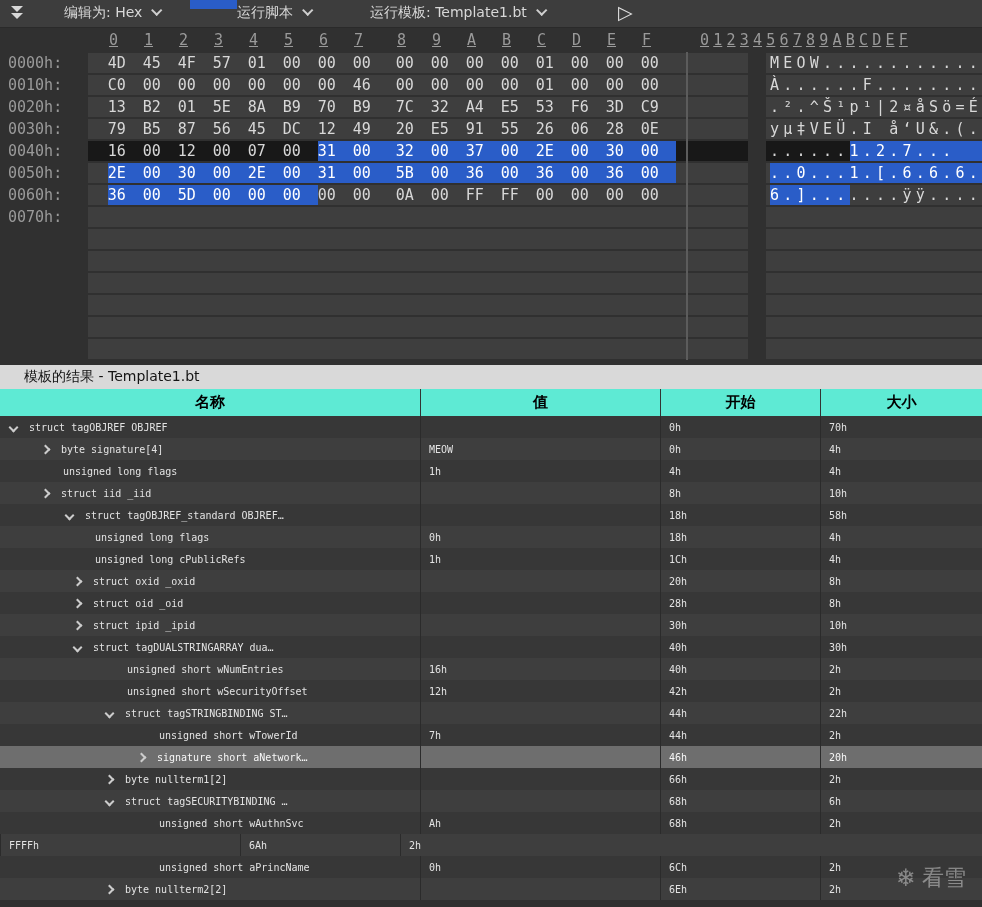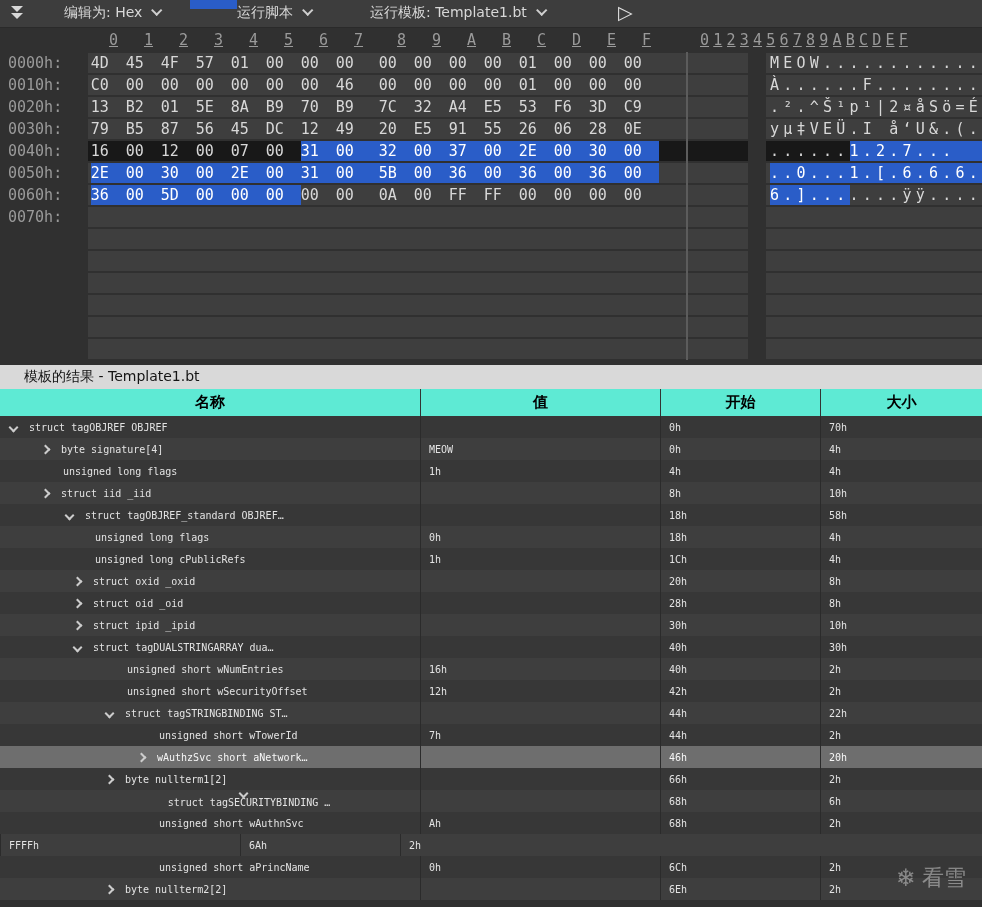--- a/index.html
+++ b/index.html
@@ -31,21 +31,21 @@
   .hh-gutter { width:88px; }
   .byte-heads { display:flex; width:590px; padding-left:8px; }
   .byte-head { width:35px; text-align:center; text-decoration:underline; }
   .byte-head.g7 { width:43px; padding-right:8px; }
   .ascii-head { display:flex; margin-left:18px; width:216px; padding-left:4px;
                 text-decoration:underline; }
   .ascii-head .achar { width:13.25px; }
   .hex-row { position:relative; display:flex; align-items:center; height:22px; }
   .addr { width:88px; padding-left:8px; color:#9a9a9a; }
   .bytes { display:flex; align-items:center; width:662px; height:20px;
-           background:var(--row-bar,#3e3e3e); padding-left:3px; }
+           background:var(--row-bar,#3e3e3e); padding-left:20px; }
   .byte { width:35px; height:20px; line-height:20px; }
   .byte.g7 { width:43px; }
   .asciibar { display:flex; align-items:center; width:216px; height:20px;
               background:var(--row-bar,#3e3e3e); margin-left:18px; padding-left:4px; }
   .achar { width:13.25px; height:20px; line-height:20px; overflow:hidden; }
   .sel { background:var(--selection-blue,#2a5dc8); color:#ffffff; }
   .hex-row.caret .bytes, .hex-row.caret .asciibar { background:var(--caret-row-bg,#181818); }
   .ovsel { position:absolute; left:952px; top:1px; width:30px; height:20px;
            background:var(--selection-blue,#2a5dc8); }
   .splitter { position:absolute; left:686px; top:24px; width:2px; height:308px; background:#5c5c5c; }
@@ -836,37 +836,37 @@
           <span class="tchev-spacer"></span>
           <span>unsigned short wTowerId</span>
         </div>
         <div class="cval">7h</div>
         <div class="cstart">44h</div>
         <div class="csize">2h</div>
       </div>
       <div class="trow odd selected">
         <div class="cname" style="padding-left: 138px;">
           <span class="tchev right"></span>
-          <span>wAuthzSvc short aNetwork…</span>
+          <span>signature short aNetwork…</span>
         </div>
         <div class="cval"></div>
         <div class="cstart">46h</div>
         <div class="csize">20h</div>
       </div>
       <div class="trow even">
         <div class="cname" style="padding-left: 106px;">
           <span class="tchev right"></span>
           <span>byte nullterm1[2]</span>
         </div>
         <div class="cval"></div>
         <div class="cstart">66h</div>
         <div class="csize">2h</div>
       </div>
       <div class="trow odd">
-        <div class="cname" style="padding-left: 78px; flex-direction: column;">
+        <div class="cname" style="padding-left: 106px;">
           <span class="tchev down"></span>
           <span>struct tagSECURITYBINDING …</span>
         </div>
         <div class="cval"></div>
         <div class="cstart">68h</div>
         <div class="csize">6h</div>
       </div>
       <div class="trow even">
         <div class="cname" style="padding-left: 138px;">
           <span class="tchev-spacer"></span>

